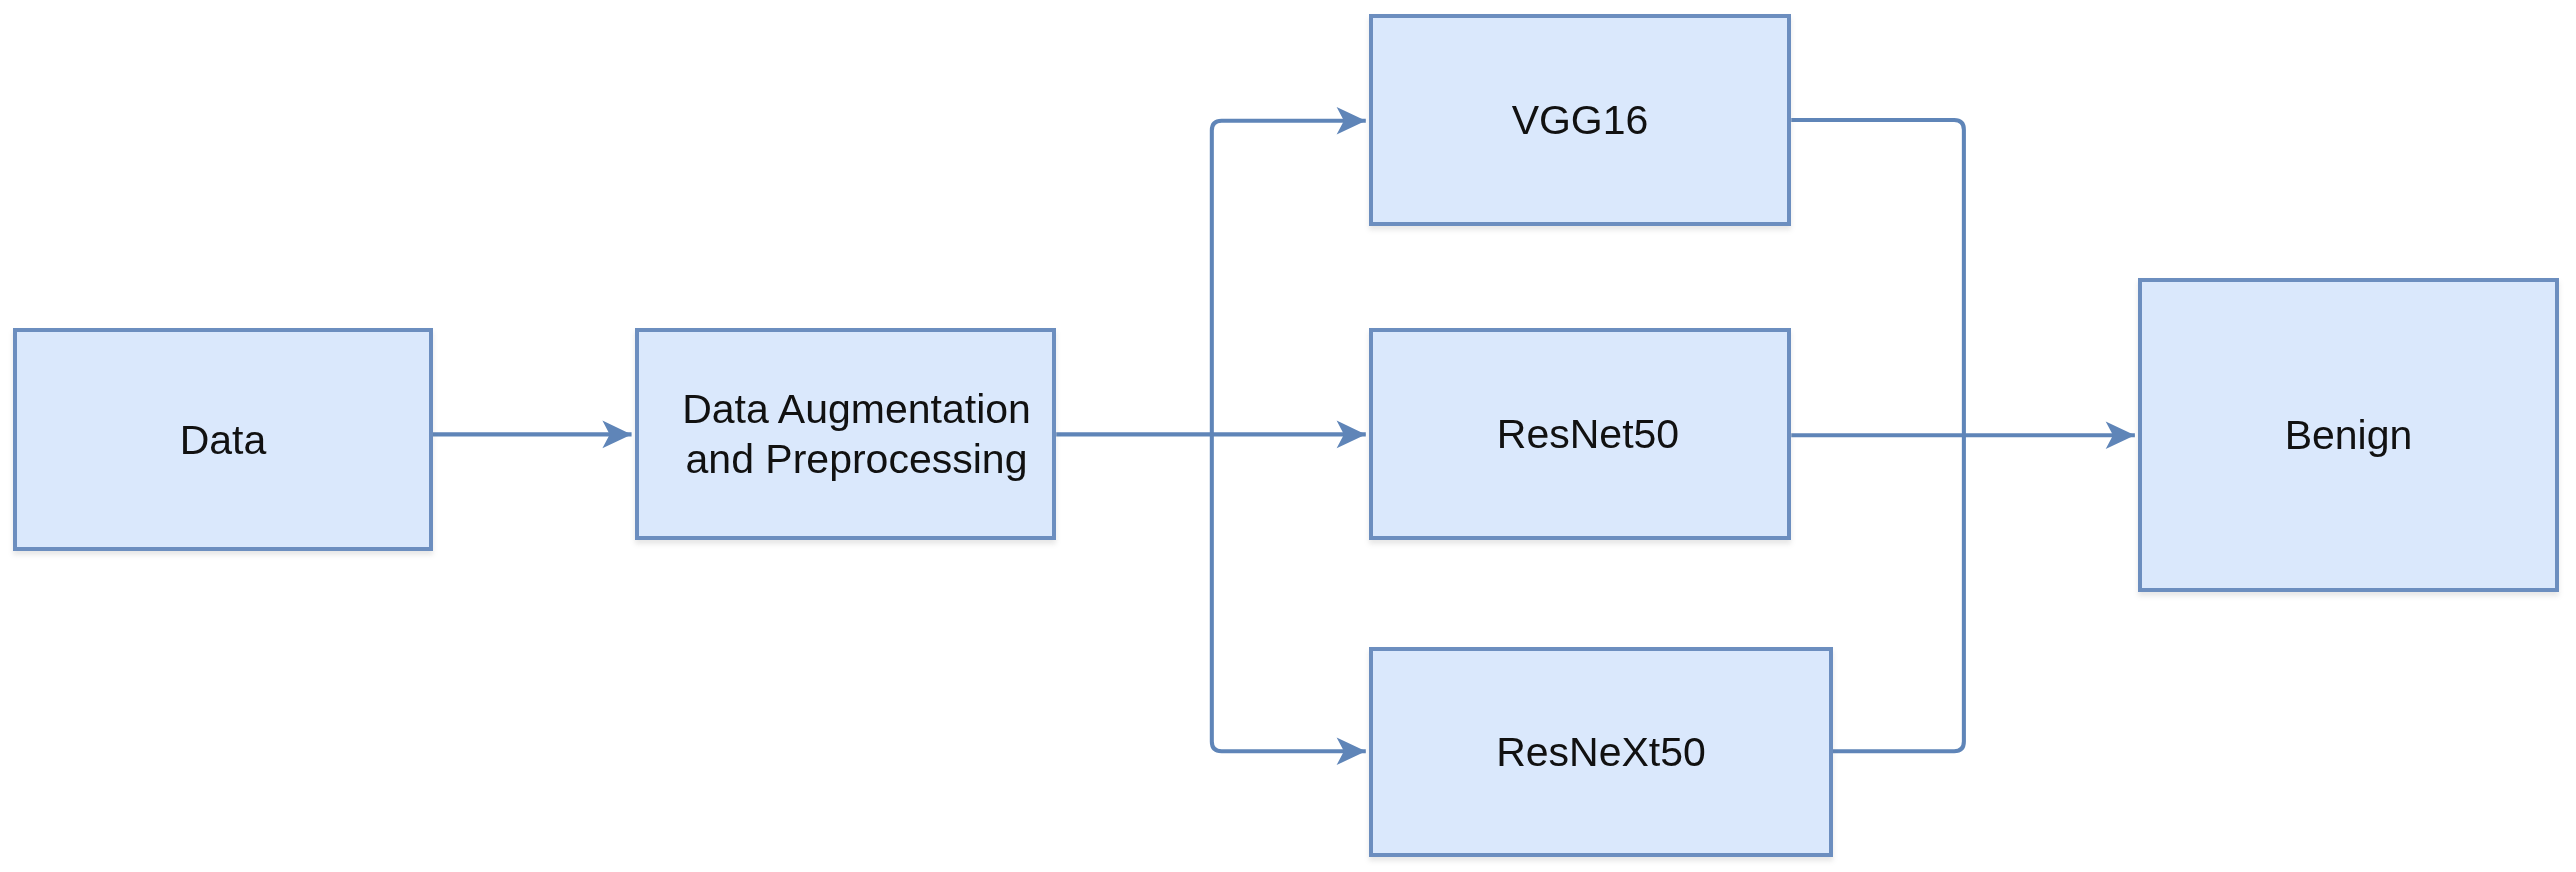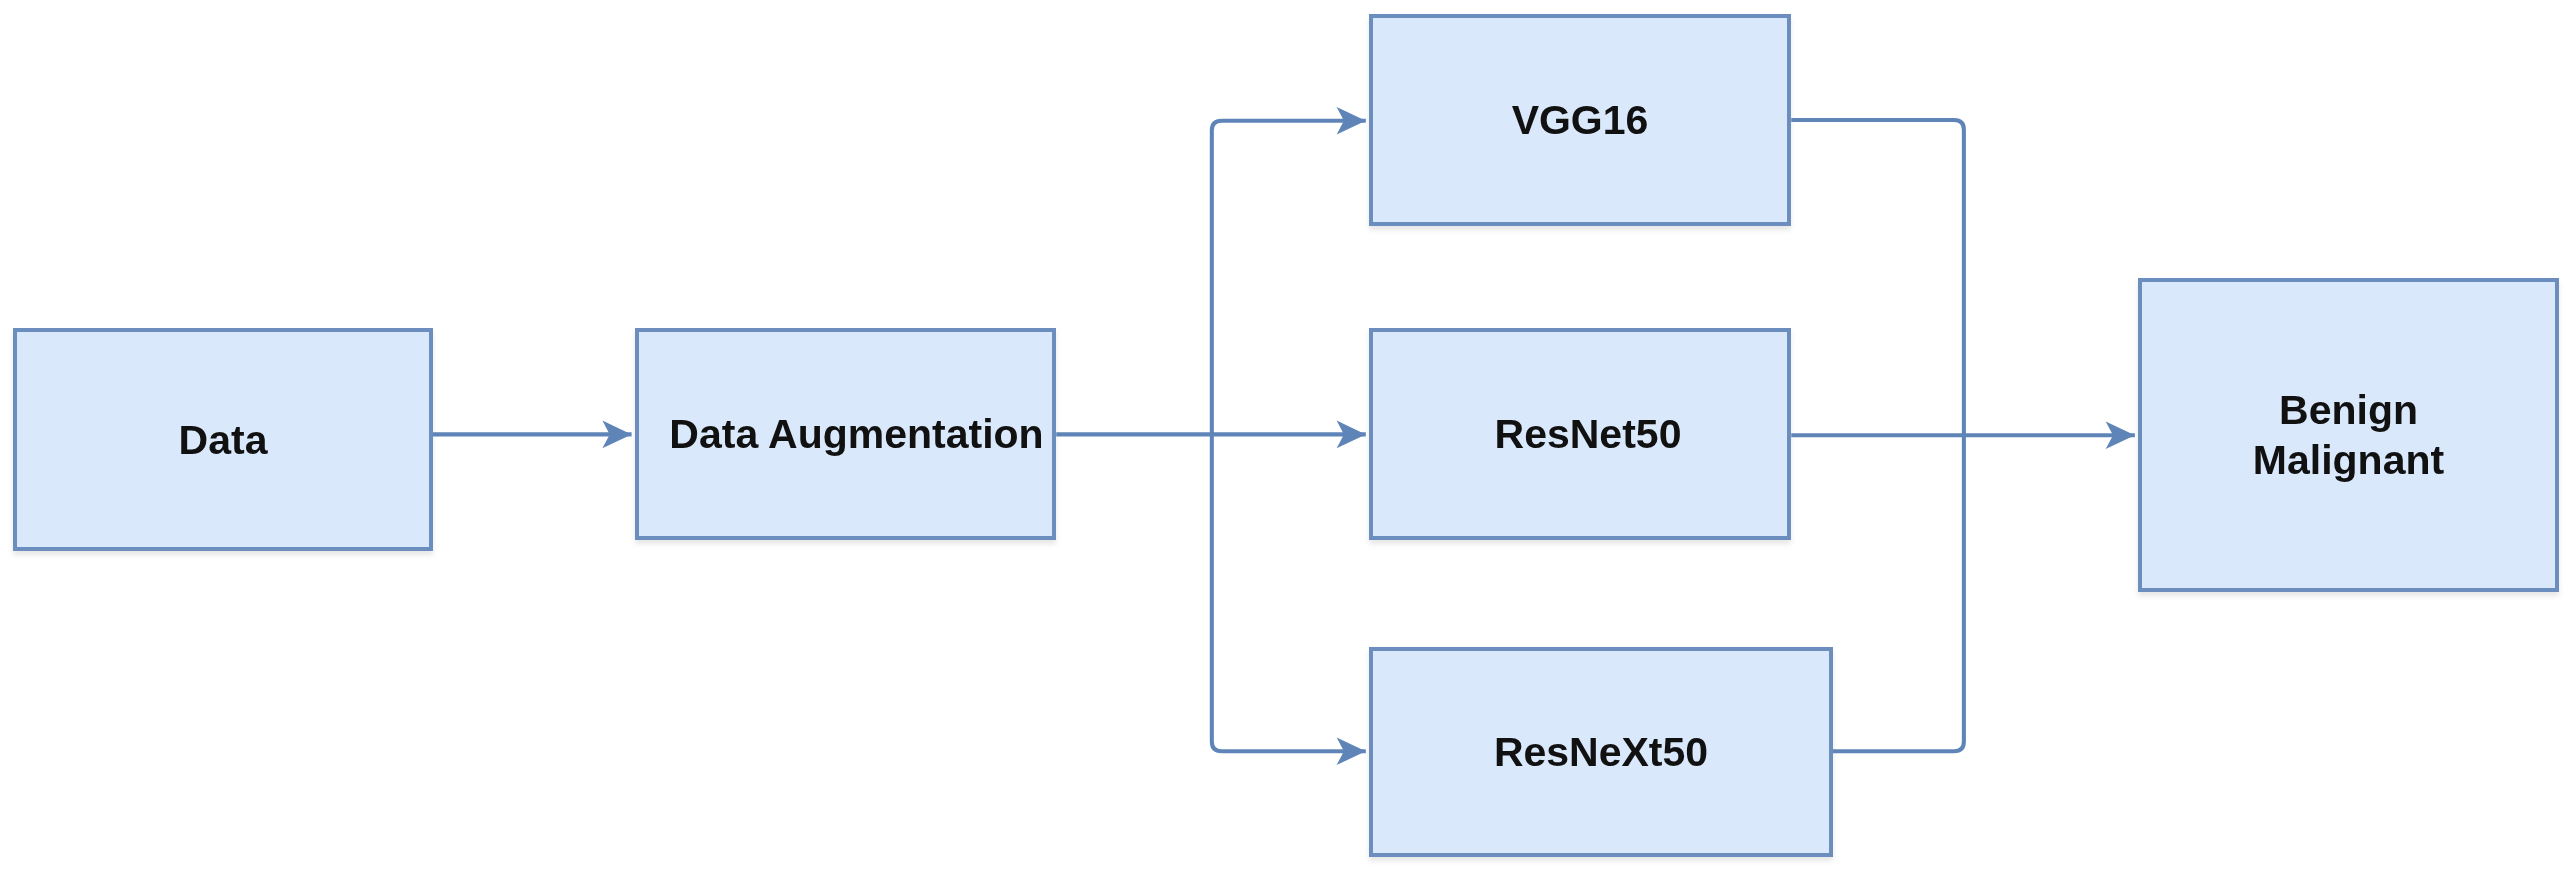--- a/index.html
+++ b/index.html
@@ -38,21 +38,21 @@
     box-sizing:border-box;
     background:var(--node-fill);
     border:4px solid var(--node-border);
     display:flex;
     flex-direction:column;
     align-items:center;
     justify-content:center;
     text-align:center;
     color:var(--text);
     font-size:41px;
-    font-weight:bold;
+    font-weight:normal;
     line-height:50px;
     box-shadow:0 4px 4.9px rgba(120,120,120,0.18);
   }
   .node span{display:block;white-space:nowrap;}
   .node-data      {left:13px;   top:328px; width:420px; height:223px;}
   .node-preprocess{left:635px; top:328px; width:421px; height:212px;padding-left:22px;}
   .node-vgg16     {left:1369px;top:13.8px;  width:422px; height:212px;}
   .node-resnet50  {left:1369px;top:328px; width:422px; height:212px;padding-left:16px;}
   .node-resnext50 {left:1369px;top:647px; width:464px; height:210px;}
   .node-output    {left:2138px;top:278px; width:421px; height:314px;}
@@ -83,33 +83,33 @@
 
     <path class="edge" d="M2210,537 L2634,537" marker-end="url(#arrow)"></path>
   </svg>
 
   <div class="node node-data">
     <span>Data</span>
   </div>
 
   <div class="node node-preprocess">
     <span>Data Augmentation</span>
+    <span>and Preprocessing</span>
   </div>
 
   <div class="node node-vgg16">
     <span>VGG16</span>
   </div>
 
   <div class="node node-resnet50">
     <span>ResNet50</span>
   </div>
 
   <div class="node node-resnext50">
     <span>ResNeXt50</span>
   </div>
 
   <div class="node node-output">
     <span>Benign</span>
-    <span>Malignant</span>
   </div>
 
 </div>
 
 
 </body></html>

